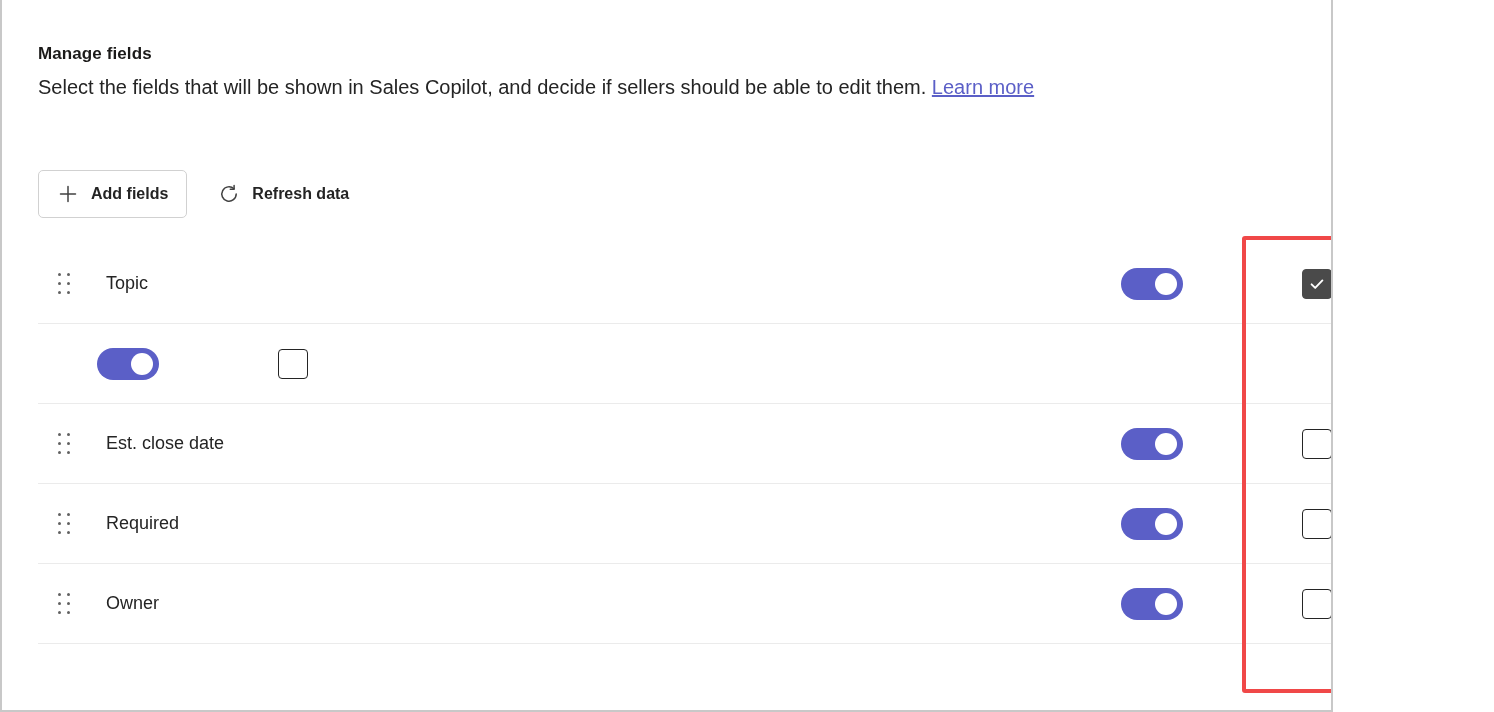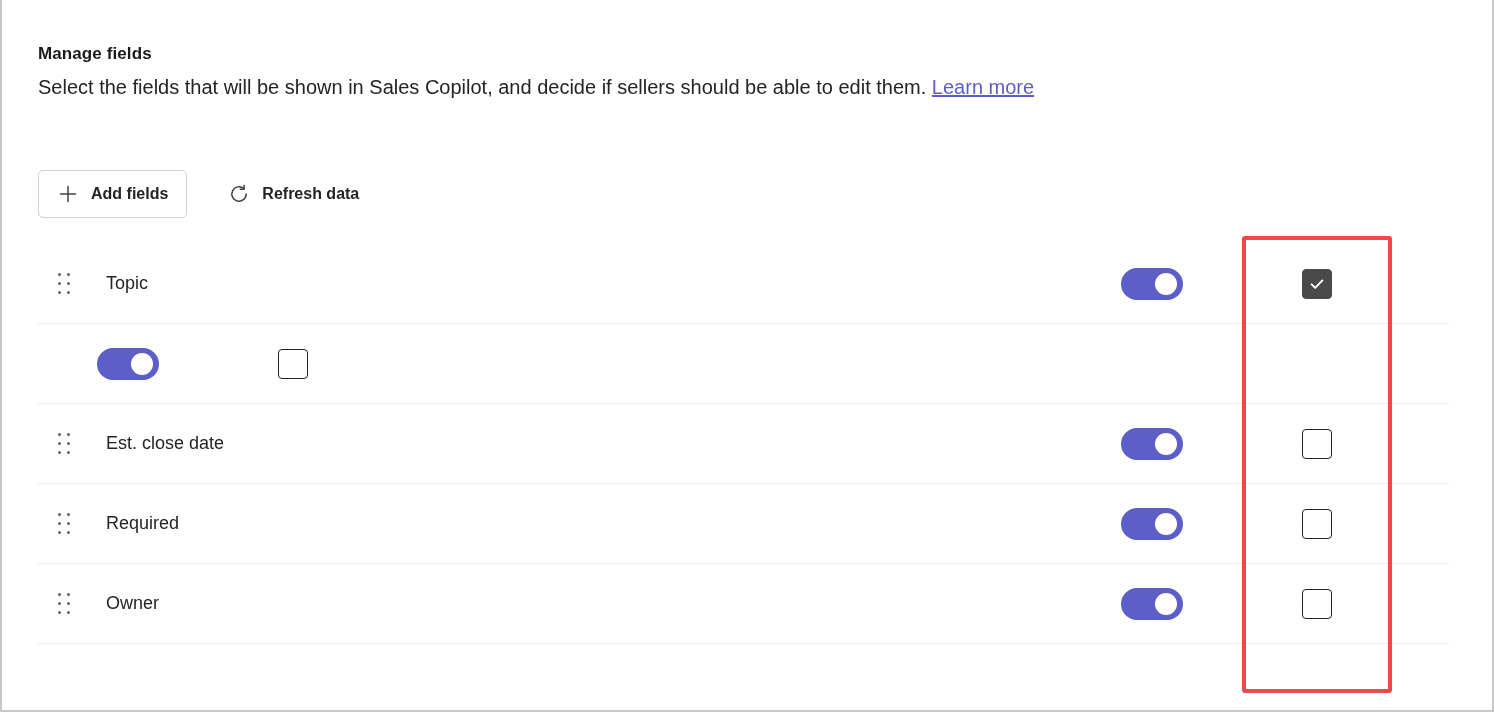--- a/index.html
+++ b/index.html
@@ -7,21 +7,21 @@
     padding: 0;
     background: #ffffff;
   }
   body {
     font-family: "Liberation Sans", sans-serif;
     -webkit-font-smoothing: antialiased;
   }
 
   #page {
     position: relative;
-    width: 1494px;
+    width: 1333px;
     height: 712px;
     background: #ffffff;
     box-sizing: border-box;
     border-left: 2px solid #c8c8c8;
     border-right: 2px solid #c8c8c8;
     border-bottom: 2px solid #c8c8c8;
     overflow: hidden;
   }
 
   
@@ -52,21 +52,21 @@
     cursor: pointer;
   }
 
   
   .toolbar {
     position: absolute;
     left: 36px;
     top: 170px;
     display: flex;
     align-items: center;
-    gap: 32px;
+    gap: 22px;
   }
   .btn {
     display: inline-flex;
     align-items: center;
     gap: 12px;
     height: 48px;
     padding: 0 18px;
     font-size: 16px;
     font-weight: bold;
     color: #242424;

